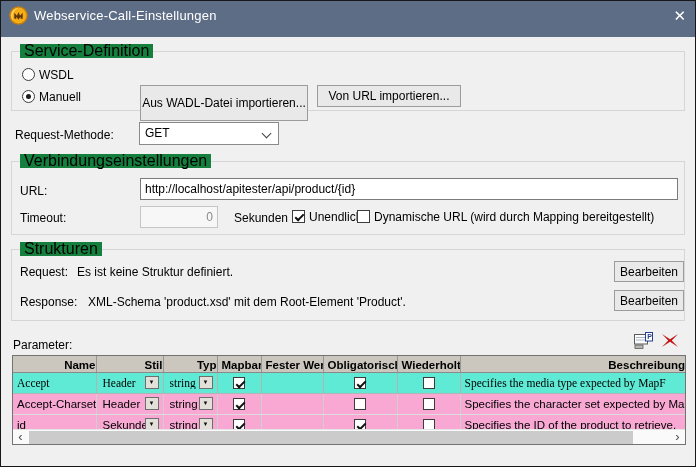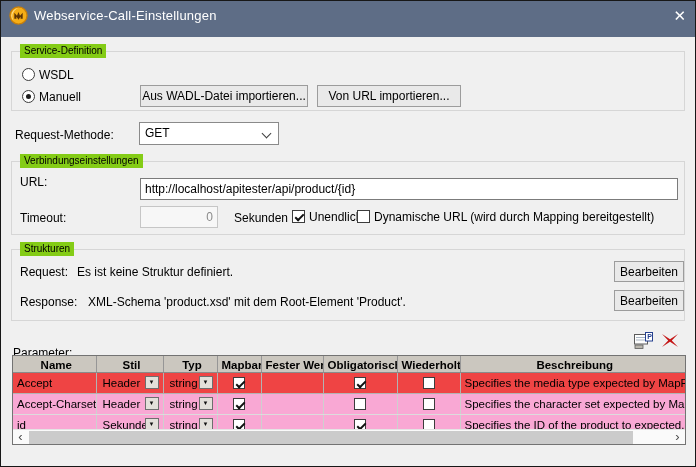--- a/index.html
+++ b/index.html
@@ -12,22 +12,22 @@
   
   .titlebar { position:absolute; left:0; top:0; right:0; height:36px; background:#5e6d86; }
   .titlebar .appicon { position:absolute; left:8px; top:5px; width:19px; height:19px; }
   .titlebar .ttext { position:absolute; left:33px; top:0; line-height:29px; color:#fff;
                      font-size:13px; letter-spacing:.2px; }
   .titlebar .close { position:absolute; right:9px; top:0; height:29px; line-height:29px;
                      color:#fff; font-size:15px; cursor:default; }
 
   
   .grp { position:absolute; border:1px solid #d6d6d6; }
-  .glabel { position:absolute; top:-8px; left:8px; background:#84cc16; padding:0 4px;
-            font-size:10px; line-height:14px; white-space:nowrap; }
+  .glabel { position:absolute; top:-8px; left:8px; background:#15803d; padding:0 4px;
+            font-size:16px; line-height:14px; white-space:nowrap; }
 
   
   .radio { display:inline-block; width:13px; height:13px; border:1px solid #3c3c3c;
            border-radius:50%; background:#fff; vertical-align:middle; position:relative; }
   .radio.selected::after { content:""; position:absolute; left:3px; top:3px; width:5px;
            height:5px; border-radius:50%; background:#1d1d1d; }
   .cb { display:inline-block; width:13px; height:13px; border:1px solid #3c3c3c;
         background:#fff; vertical-align:middle; position:relative; }
   .cb.checked::after { content:""; position:absolute; left:2px; top:3px; width:7px; height:3px;
         border-left:2px solid #101010; border-bottom:2px solid #101010; transform:rotate(-45deg); }
@@ -45,29 +45,29 @@
         border-right:1.5px solid #3f3f3f; border-bottom:1.5px solid #3f3f3f;
         transform:rotate(45deg); }
 
   .lbl { position:absolute; white-space:nowrap; }
 
   
   .tablewrap { position:absolute; left:11px; top:354px; width:674px; height:90px;
                background:#fff; border:1px solid #737373; }
   table.ptable { border-collapse:collapse; table-layout:fixed; width:672px;
                  font-size:11.5px; }
-  .ptable th { background:#cbc7bf; font-weight:bold; text-align:center; height:16px;
+  .ptable th { background:#cbc7bf; font-weight:bold; text-align:right; height:16px;
                padding:2px 0 0 4px; border-right:1px solid #969696; border-bottom:1px solid #8a8a8a;
                overflow:hidden; white-space:nowrap; }
   .ptable th:last-child { border-right:none; }
   .ptable td { height:16px; padding:0 0 0 4px; border-right:1px solid #cfcfcf;
                border-bottom:1px solid #dcdcdc; overflow:hidden; white-space:nowrap;
                background:#f9a8d4; }
   .ptable td:last-child { border-right:none; }
-  .ptable tr.selected td { background:#ef4444; border-right-color:#b3b3b3; border-bottom-color:#b3b3b3; }
+  .ptable tr.selected td { background:#5eead4; border-right-color:#b3b3b3; border-bottom-color:#b3b3b3;font-family:Liberation Serif, serif; }
   .ptable td.checkcell { text-align:center; padding:0; }
   .ptable td.checkcell .cb { width:12px; height:12px; }
   .ptable td.dropcell { padding:2px;margin-top:37px; }
   .dropflex { display:flex; align-items:center; height:16px; padding-left:4px; }
   .dropflex .dval { flex:1; overflow:hidden; }
   .dropflex .dbtn { width:14px; height:13px; border:1px solid #6e6e6e; background:#e3e0da;
                     font-size:6px; line-height:11px; text-align:center; color:#111;
                     margin-right:2px; flex:none; }
 
   
@@ -96,33 +96,33 @@
   </div>
 
   <div class="grp" style="left:10px; top:50px; width:674px; height:60px;">
     <span class="glabel">Service-Definition</span>
     <div style="position:absolute; left:10px; top:15px;">
       <span class="radio"></span><span class="clabel">WSDL</span>
     </div>
     <div style="position:absolute; left:10px; top:37px;">
       <span class="radio selected"></span><span class="clabel">Manuell</span>
     </div>
-    <button class="btn" style="left:128px; top:33px; width:168px; height:22px;">Aus WADL-Datei importieren...</button>
+    <button class="btn" style="left:128px; top:33px; width:168px; height:36px;">Aus WADL-Datei importieren...</button>
     <button class="btn" style="left:305px; top:33px; width:144px; height:22px;">Von URL importieren...</button>
   </div>
 
   <span class="lbl" style="left:14px; top:127px;">Request-Methode:</span>
   <div class="combo" style="left:138px; top:121px; width:140px; height:23px;text-decoration:underline;">
     <span class="cval">GET</span>
     <span class="chev"></span>
   </div>
 
   <div class="grp" style="left:10px; top:160px; width:674px; height:74px;">
     <span class="glabel">Verbindungseinstellungen</span>
-    <span class="lbl" style="left:8px; top:13px;">URL:</span>
+    <span class="lbl" style="left:8px; top:22px;">URL:</span>
     <input class="inp" style="left: 128px; top: 16px; width: 538px; height: 22px;" value="http://localhost/apitester/api/product/{id}">
     <span class="lbl" style="left:8px; top:49px;">Timeout:</span>
     <input class="inp disabled" style="left: 128px; top: 44px; width: 78px; height: 22px;" value="0">
     <span class="lbl" style="left:222px; top:49px;">Sekunden</span>
     <div style="position:absolute; left:280px; top:47px;">
       <span class="cb checked"></span><span class="clabel">Unendlich</span>
     </div>
     <div style="position:absolute; left:345px; top:47px;text-align:right;">
       <span class="cb"></span><span class="clabel">Dynamische URL (wird durch Mapping bereitgestellt)</span>
     </div>
@@ -131,21 +131,21 @@
   <div class="grp" style="left:10px; top:248px; width:674px; height:72px;">
     <span class="glabel">Strukturen</span>
     <span class="lbl" style="left:8px; top:15px;">Request:</span>
     <span class="lbl" style="left:65px; top:15px;">Es ist keine Struktur definiert.</span>
     <button class="btn" style="left:602px; top:11px; width:70px; height:21px;">Bearbeiten</button>
     <span class="lbl" style="left:8px; top:45px;">Response:</span>
     <span class="lbl" style="left:76px; top:45px;">XML-Schema 'product.xsd' mit dem Root-Element 'Product'.</span>
     <button class="btn" style="left:602px; top:40px; width:70px; height:21px;">Bearbeiten</button>
   </div>
 
-  <span class="lbl" style="left:12px; top:337px;margin-top:8px;">Parameter:</span>
+  <span class="lbl" style="left:12px; top:337px;">Parameter:</span>
 
   <svg class="paricon" style="left:632px; top:330px;" width="21" height="19" viewBox="0 0 21 19">
     <rect x="1.5" y="3.5" width="13" height="9.5" fill="#fdfdfd" stroke="#5a5a5a"></rect>
     <line x1="3" y1="6.5" x2="12.5" y2="6.5" stroke="#a9b6c4"></line>
     <line x1="3" y1="9" x2="12.5" y2="9" stroke="#a9b6c4"></line>
     <rect x="12.5" y="1.5" width="7" height="8.5" fill="#fff" stroke="#25408f"></rect>
     <text x="14.2" y="8.2" font-size="7" font-family="Liberation Sans, sans-serif" fill="#25408f" font-weight="bold">P</text>
     <rect x="2" y="14" width="8" height="3.5" fill="#b9b6ae" stroke="#5a5a5a" stroke-width="0.8"></rect>
   </svg>
   <svg class="paricon" style="left:660px; top:332px;" width="18" height="15" viewBox="0 0 18 15">
@@ -228,21 +228,21 @@
             <td class="dropcell">
               <div class="dropflex">
                 <span class="dval">string</span>
                 <span class="dbtn">▼</span>
               </div>
             </td>
             <td class="checkcell"><span class="cb checked"></span></td>
             <td></td>
             <td class="checkcell"><span class="cb checked"></span></td>
             <td class="checkcell"><span class="cb"></span></td>
-            <td>Specifies the ID of the product to expected.</td>
+            <td>Specifies the ID of the product to retrieve.</td>
           </tr>
         </tbody>
     </table>
     <div class="hscroll">
       <span class="harrow left">‹</span>
       <span class="hthumb"></span>
       <span class="harrow right">›</span>
     </div>
   </div>
 

